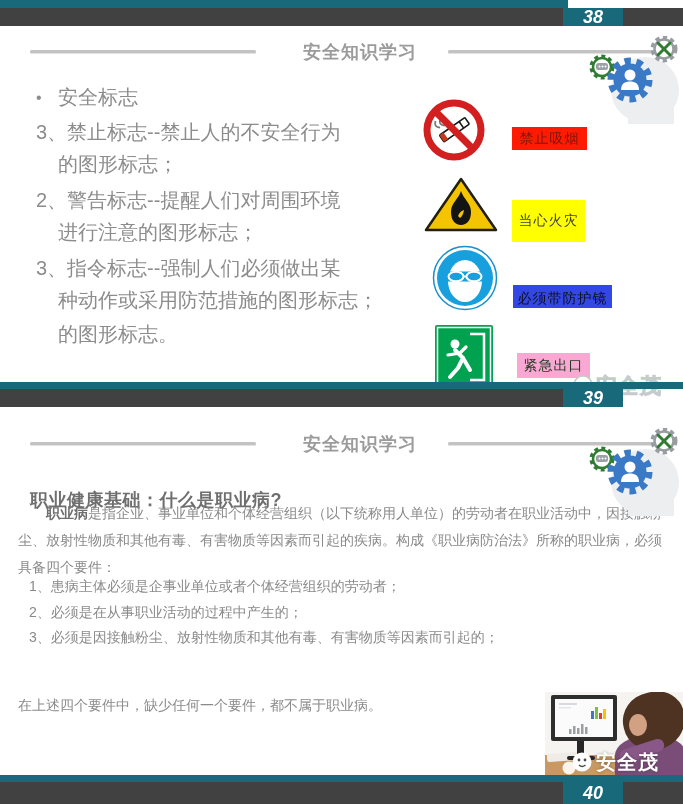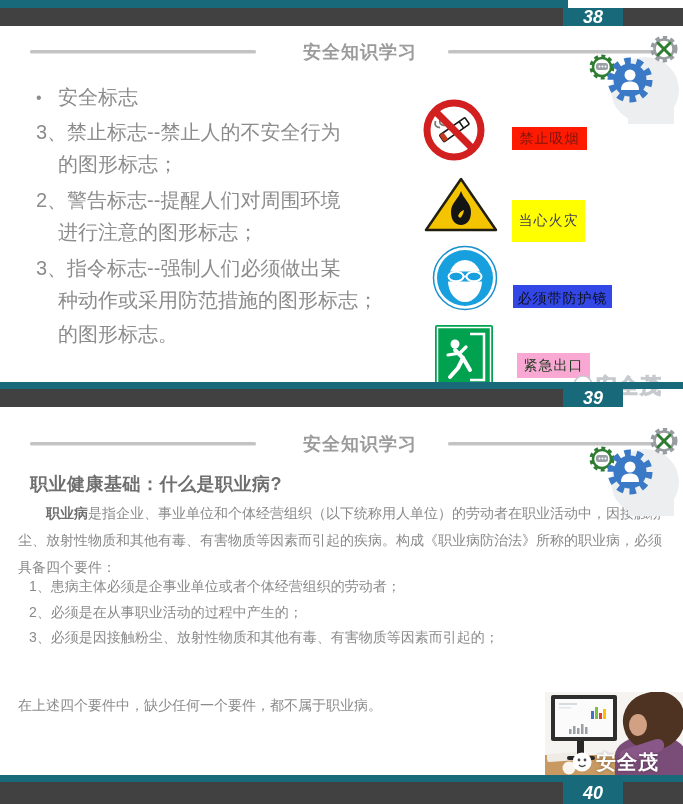--- a/index.html
+++ b/index.html
@@ -26,21 +26,21 @@
   .s1-list{position:absolute;left:36px;top:80px;width:400px;
     font-size:20px;line-height:34px;color:#8c8c8c;}
   .s1-list .ind{padding-left:22px;font-family:Liberation Mono, monospace;}
   .blt{display:inline-block;width:22px;font-size:16px;vertical-align:1px;color:#8c8c8c;}
   
   .sign-label{
     position:absolute;display:flex;align-items:center;justify-content:center;
     font-family:"Liberation Serif","DejaVu Serif",serif;font-size:14px;letter-spacing:1px;
   }
   
-  .s2-heading{position:absolute;left:30px;top:472px;font-size:18px;font-weight:bold;color:#6f6f6f;letter-spacing:0.5px;}
+  .s2-heading{position:absolute;left:30px;top:488px;font-size:18px;font-weight:bold;color:#6f6f6f;letter-spacing:0.5px;}
   .s2-para{position:absolute;left:18px;top:500px;width:652px;margin:0;
     font-size:14px;line-height:27px;color:#8a8a8a;text-indent:28px;}
   .s2-para b{color:#6f6f6f;}
   .s2-list{position:absolute;left:18px;top:574px;width:640px;
     font-size:14px;line-height:25.5px;color:#8a8a8a;}
   .s2-list div{padding-left:11px;}
   .s2-note{position:absolute;left:18px;top:697px;font-size:14px;color:#8a8a8a;}
   
   .wm-gray{position:absolute;left:562px;top:372px;display:flex;align-items:center;gap:2px;
     font-size:21px;font-weight:bold;color:#eef0f2;-webkit-text-stroke:1px #c6cace;letter-spacing:1px;}

